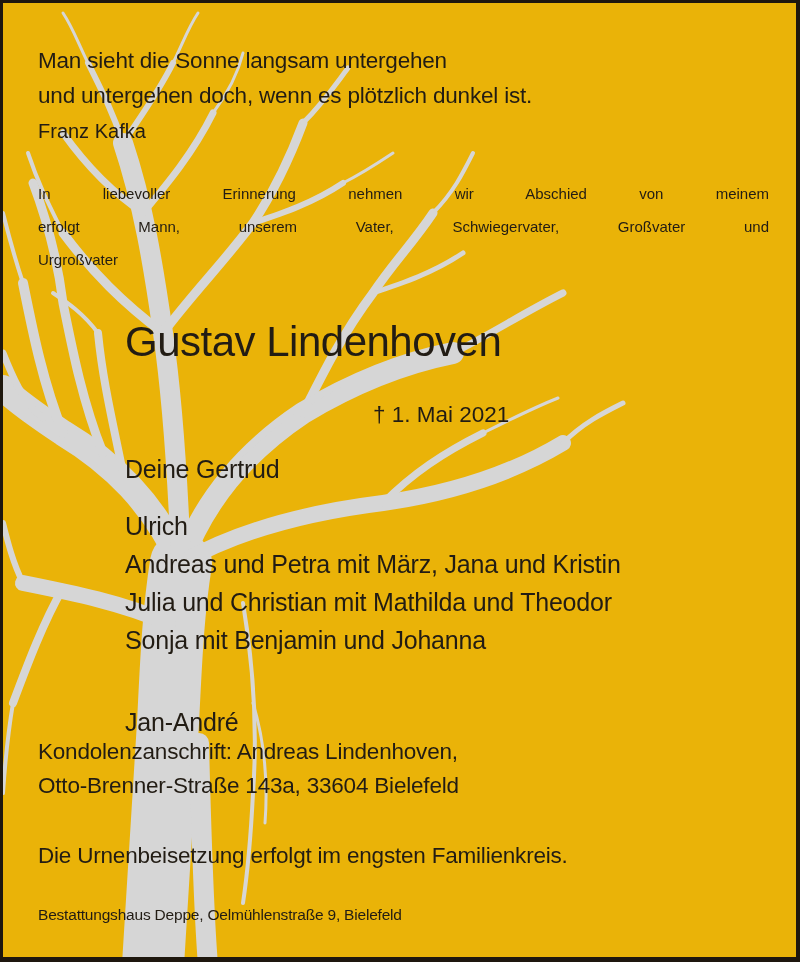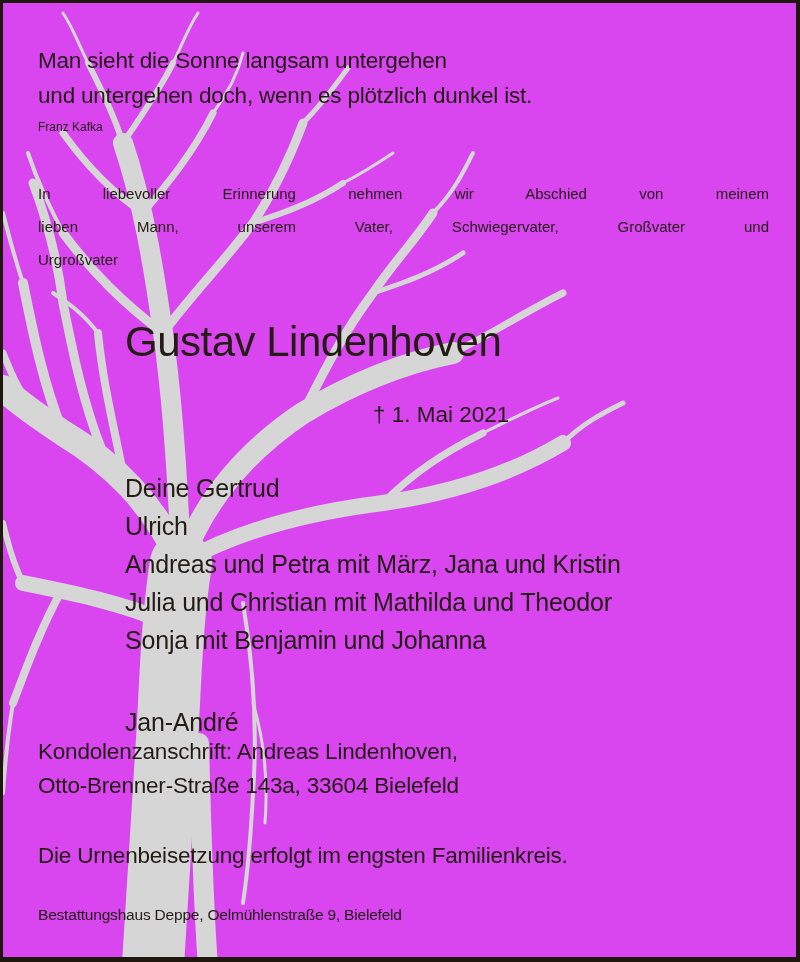--- a/index.html
+++ b/index.html
@@ -17,21 +17,21 @@
     }
     .frame {
       position: absolute;
       left: 0; top: 0;
       width: 800px; height: 962px;
       box-sizing: border-box;
       border-top: 3px solid #1e170e;
       border-left: 3px solid #1e170e;
       border-right: 4px solid #1e170e;
       border-bottom: 5px solid #1e170e;
-      background: #d946ef;
+      background: #eab308;
       overflow: hidden;
     }
     .tree {
       position: absolute;
       left: 0; top: 0;
       width: 800px; height: 962px;
       z-index: 0;
     }
     .content {
       position: absolute;
@@ -45,21 +45,21 @@
       line-height: 1;
     }
     .quote {
       left: 35px;
       font-size: 22.5px;
       letter-spacing: -0.2px;
     }
     .author {
       left: 35px;
       top: 118px;
-      font-size: 12px;
+      font-size: 20px;
     }
     .intro {
       left: 35px;
       width: 731px;
       font-size: 15px;
       text-align: justify;
       text-align-last: justify;
       white-space: normal;
     }
     .intro.last {
@@ -149,29 +149,29 @@
     </g>
   </svg>
 
   <div class="content">
 
     <div class="t quote" style="top:47px;">Man sieht die Sonne langsam untergehen</div>
     <div class="t quote" style="top:82px;">und untergehen doch, wenn es plötzlich dunkel ist.</div>
     <div class="t author">Franz Kafka</div>
 
     <div class="t intro" style="top:183px;">In liebevoller Erinnerung nehmen wir Abschied von meinem</div>
-    <div class="t intro" style="top:216px;">lieben Mann, unserem Vater, Schwiegervater, Großvater und</div>
+    <div class="t intro" style="top:216px;">erfolgt Mann, unserem Vater, Schwiegervater, Großvater und</div>
     <div class="t intro last" style="top:249px;">Urgroßvater</div>
 
     <div class="t name">Gustav Lindenhoven</div>
 
     <div class="t dates" style="left:370px;">† 1. Mai 2021</div>
 
     <div>
-      <div class="t family" style="top:473px;">Deine Gertrud</div>
+      <div class="t family" style="top:454px;">Deine Gertrud</div>
       <div class="t family" style="top:511px;">Ulrich</div>
       <div class="t family" style="top:549px;">Andreas und Petra mit März, Jana und Kristin</div>
       <div class="t family" style="top:587px;">Julia und Christian mit Mathilda und Theodor</div>
       <div class="t family" style="top:625px;">Sonja mit Benjamin und Johanna</div>
       <div class="t family" style="top:663px;margin-top:44px;">Jan-André</div>
     </div>
 
     <div class="t info" style="top:738px;">Kondolenzanschrift: Andreas Lindenhoven,</div>
     <div class="t info" style="top:772px;">Otto-Brenner-Straße 143a, 33604 Bielefeld</div>
 

